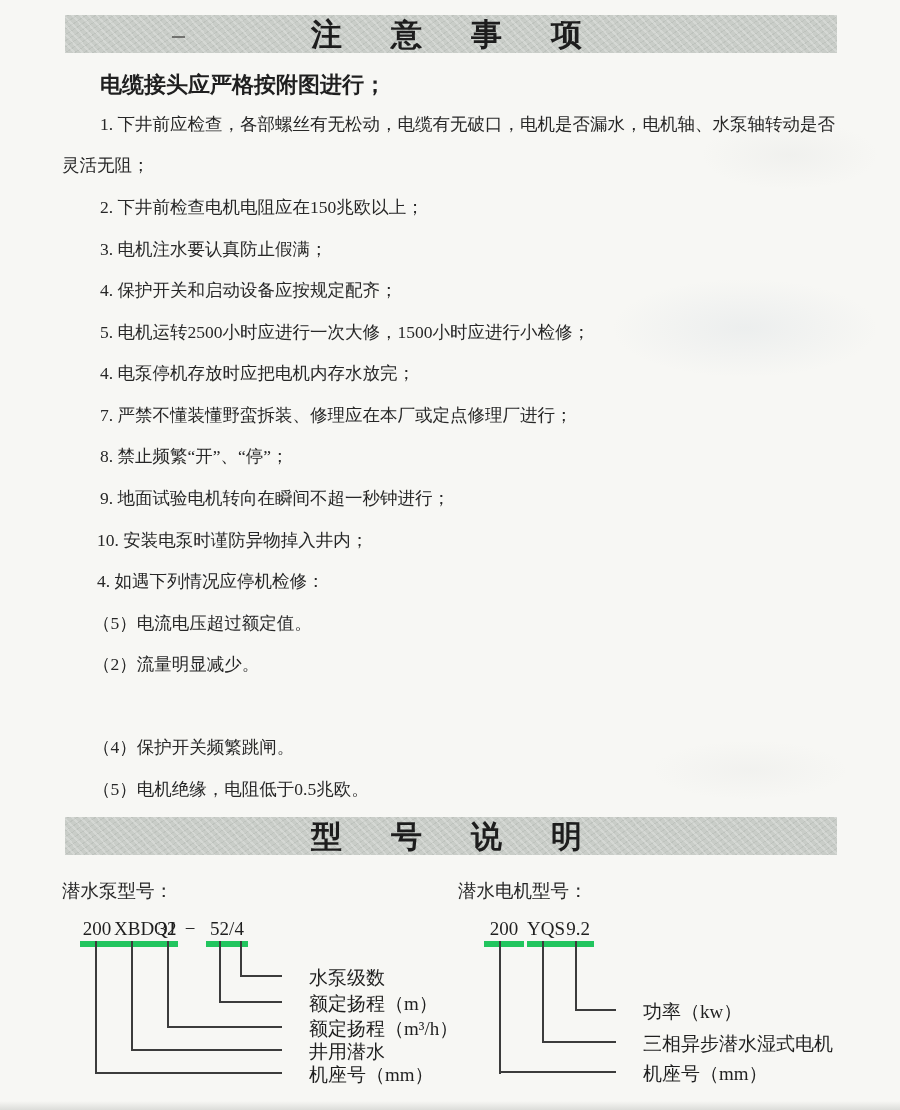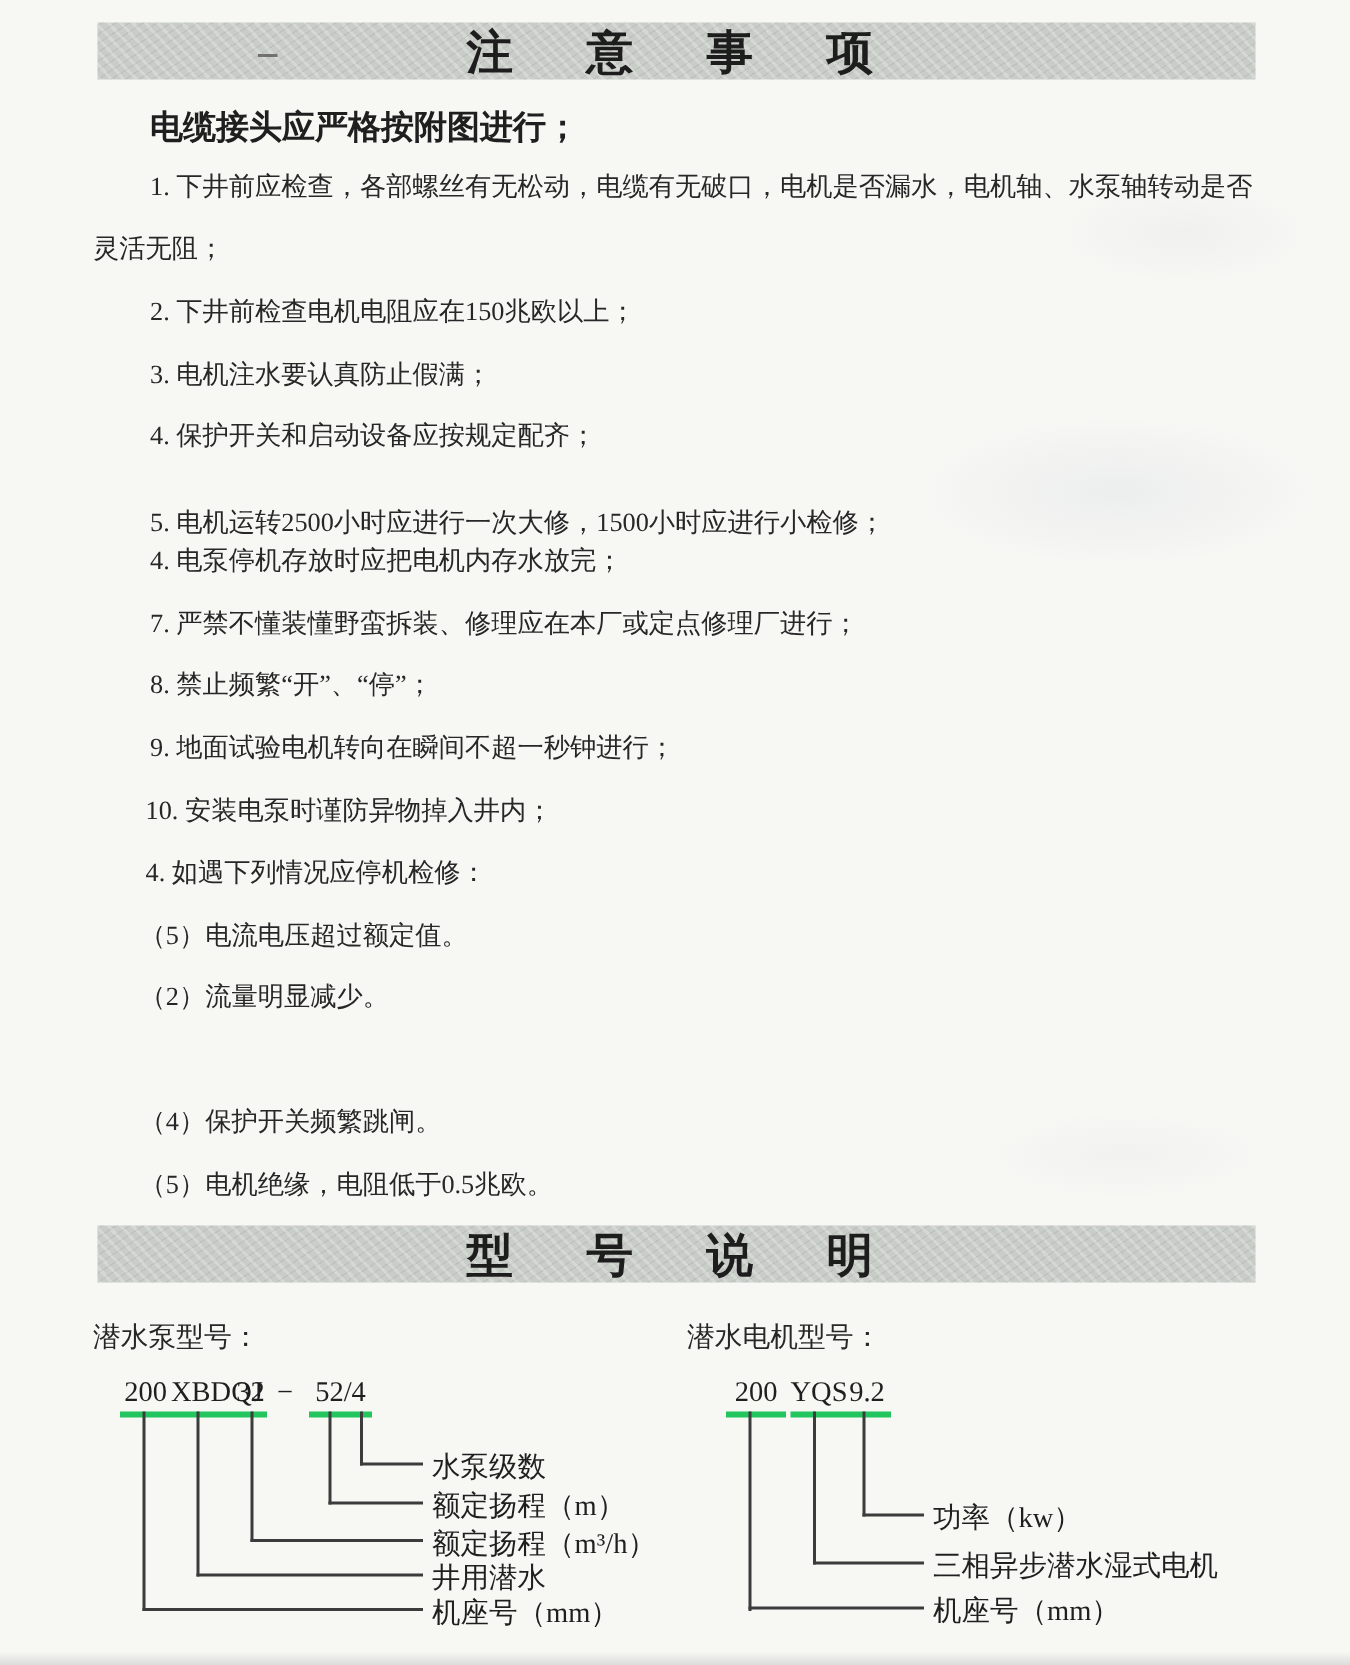--- a/index.html
+++ b/index.html
@@ -25,31 +25,31 @@
   .dash-artifact { position:absolute; left:107px; top:21px; width:13px; height:2px; background:#5a5a58; opacity:.8; }
 
   
   .tline { position:absolute; font-size:17.5px; white-space:nowrap; color:#272727; }
   .intro  { font-family:"Liberation Sans","DejaVu Sans",sans-serif; font-weight:700; font-size:22px; color:#1f1f1f; }
   .mhead  { font-size:18.5px;text-align:center; }
 
   
   .code {
     position:absolute; font-size:19px; text-align:center; white-space:nowrap;
-    border-bottom:4px solid #22c55e; padding-bottom:1px; height:22px; line-height:22px;
+    border-bottom:6px solid #22c55e; padding-bottom:1px; height:22px; line-height:22px;
     color:#1f1f1f;
   }
   .code.nounder { border-bottom:none; }
 
   
   .vline { position:absolute; width:2px; background:#3c3c3c; }
   .hline { position:absolute; height:2px; background:#3c3c3c; }
 
   
-  .dlabel { position:absolute; font-size:19px; white-space:nowrap; color:#1f1f1f; }
+  .dlabel { position:absolute; font-size:19px; white-space:nowrap; color:#1f1f1f;margin-left:21px; }
 
   
   .smudge { position:absolute; pointer-events:none; }
   .sm1 { top:278px; left:610px; width:270px; height:100px;
          background:radial-gradient(ellipse at 50% 50%, rgba(140,160,185,0.10), rgba(0,0,0,0) 70%); }
   .sm2 { top:120px; left:700px; width:180px; height:70px;
          background:radial-gradient(ellipse at 50% 50%, rgba(150,155,160,0.07), rgba(0,0,0,0) 70%); }
   .sm3 { top:740px; left:650px; width:200px; height:60px;
          background:radial-gradient(ellipse at 50% 50%, rgba(150,155,160,0.06), rgba(0,0,0,0) 70%); }
   .bottom-shade { position:absolute; left:0; bottom:0; width:100%; height:9px;
@@ -65,21 +65,21 @@
     <span class="dash-artifact"></span>
   </div>
 
   <div class="tline intro" style="top:70px;left:100px">电缆接头应严格按附图进行；</div>
 
   <div class="tline" style="top:112px;left:100px">1. 下井前应检查，各部螺丝有无松动，电缆有无破口，电机是否漏水，电机轴、水泵轴转动是否</div>
   <div class="tline" style="top:153px;left:62px">灵活无阻；</div>
   <div class="tline" style="top:195px;left:100px">2. 下井前检查电机电阻应在150兆欧以上；</div>
   <div class="tline" style="top:237px;left:100px">3. 电机注水要认真防止假满；</div>
   <div class="tline" style="top:278px;left:100px">4. 保护开关和启动设备应按规定配齐；</div>
-  <div class="tline" style="top:336px;left:100px">5. 电机运转2500小时应进行一次大修，1500小时应进行小检修；</div>
+  <div class="tline" style="top:320px;left:100px">5. 电机运转2500小时应进行一次大修，1500小时应进行小检修；</div>
   <div class="tline" style="top:361px;left:100px">4. 电泵停机存放时应把电机内存水放完；</div>
   <div class="tline" style="top:403px;left:100px">7. 严禁不懂装懂野蛮拆装、修理应在本厂或定点修理厂进行；</div>
   <div class="tline" style="top:444px;left:100px">8. 禁止频繁“开”、“停”；</div>
   <div class="tline" style="top:486px;left:100px">9. 地面试验电机转向在瞬间不超一秒钟进行；</div>
   <div class="tline" style="top:528px;left:97px">10. 安装电泵时谨防异物掉入井内；</div>
   <div class="tline" style="top:569px;left:97px">4. 如遇下列情况应停机检修：</div>
   <div class="tline" style="top:611px;left:93px">（5）电流电压超过额定值。</div>
   <div class="tline" style="top:652px;left:93px">（2）流量明显减少。</div>
   <div class="tline" style="top:735px;left:93px">（4）保护开关频繁跳闸。</div>
   <div class="tline" style="top:777px;left:93px">（5）电机绝缘，电阻低于0.5兆欧。</div>

